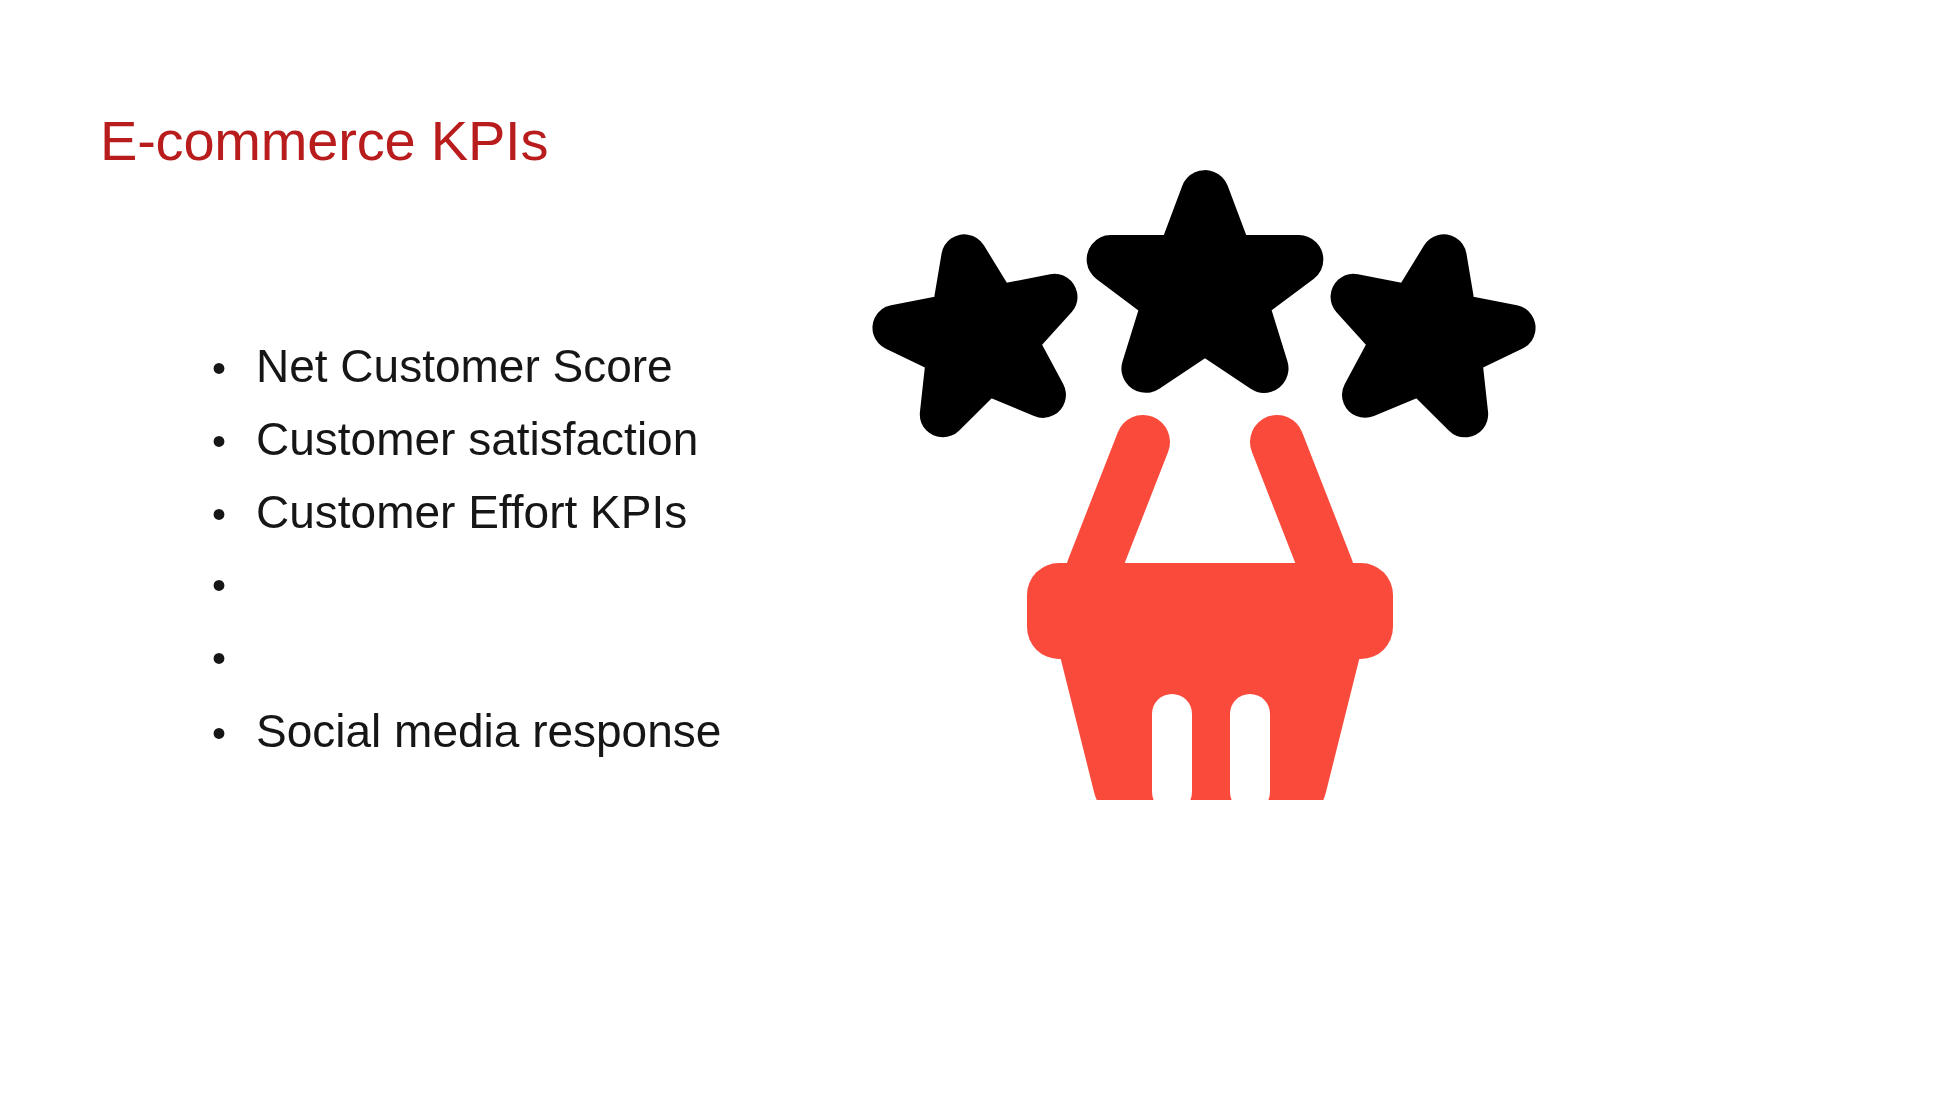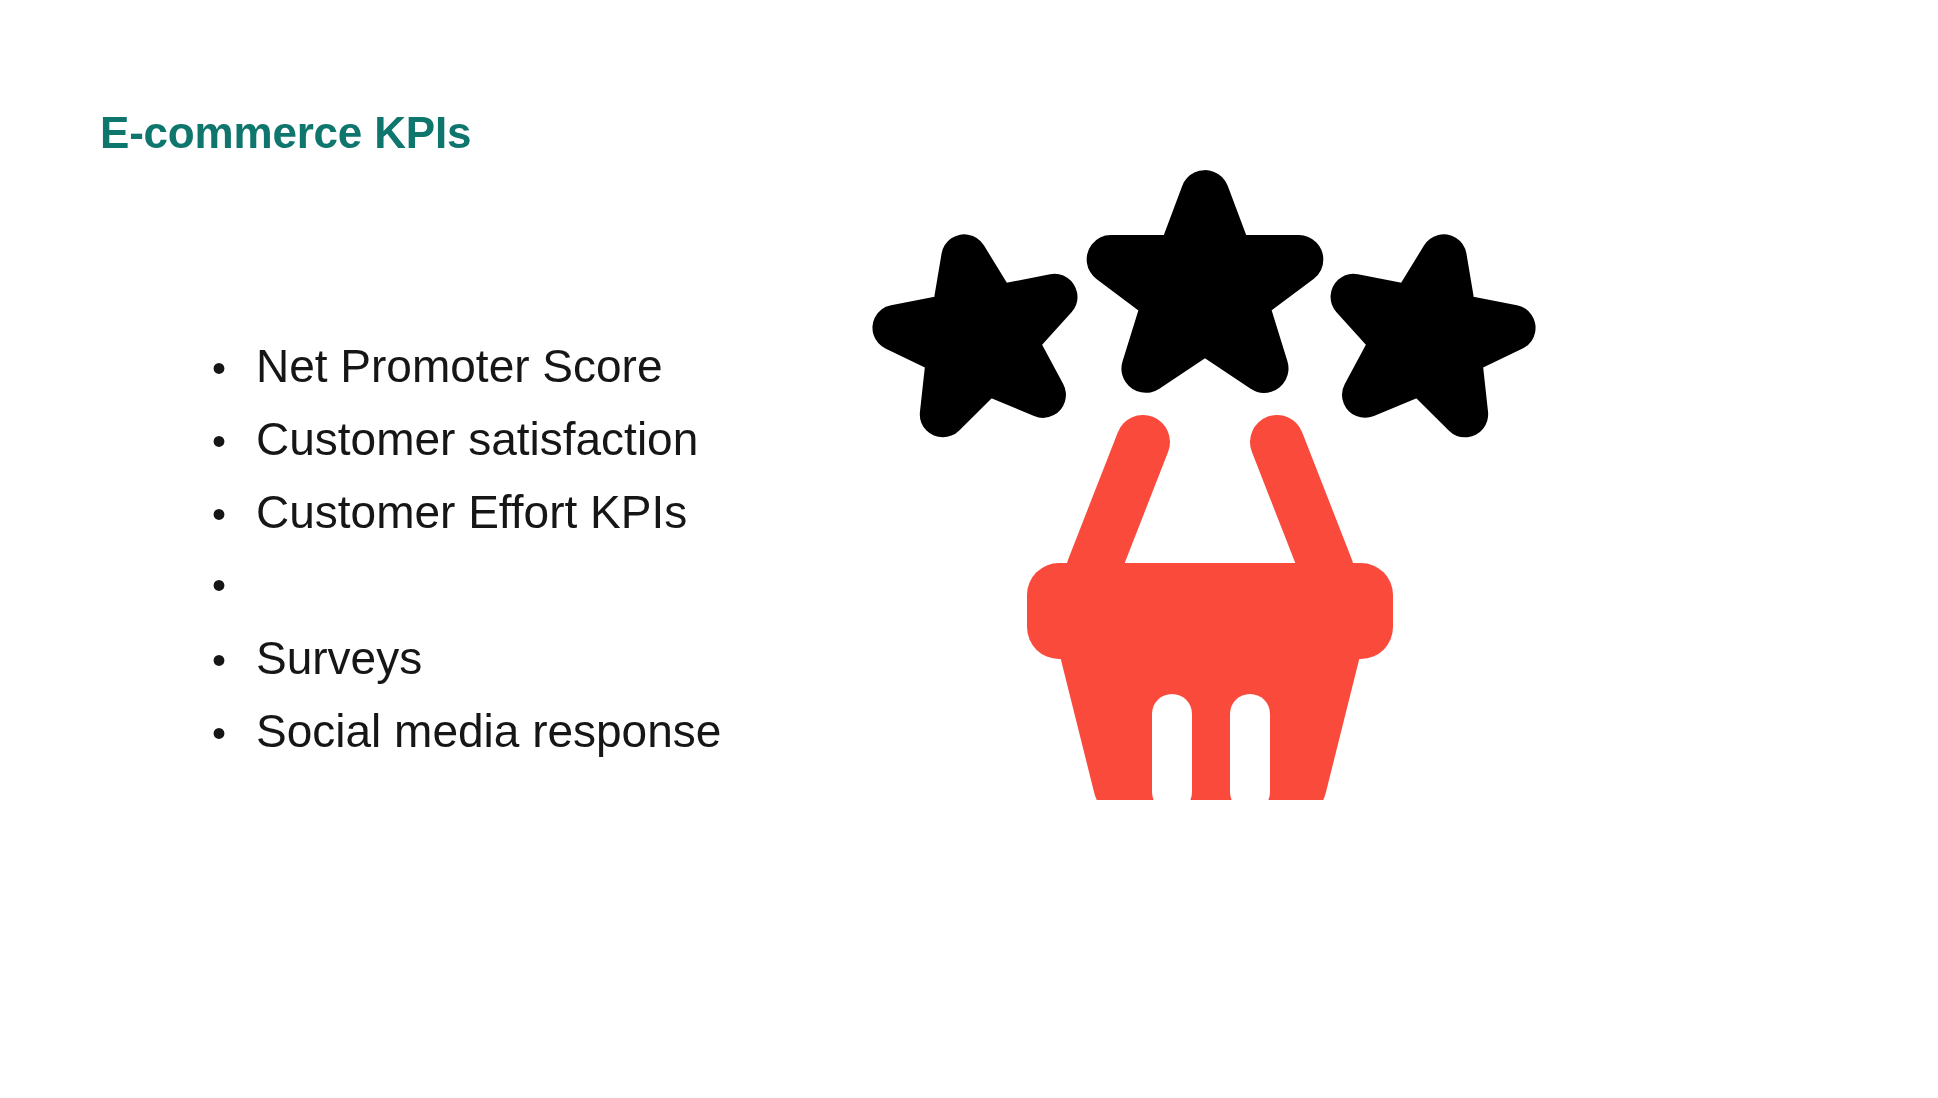--- a/index.html
+++ b/index.html
@@ -19,24 +19,24 @@
     position: absolute;
     inset: 0;
     background: #ffffff;
   }
 
   
   .slide-title {
     position: absolute;
     left: 100px;
     top: 108px;
-    font-size: 44px;
-    font-weight: bold;
+    font-size: 56px;
+    font-weight: normal;
     letter-spacing: -0.2px;
-    color: #0f766e;
+    color: #b91c1c;
     white-space: nowrap;
   }
 
   
   .kpi-list {
     position: absolute;
     left: 212px;
     top: 330px;
     margin: 0;
     padding: 0;
@@ -82,36 +82,35 @@
 </head>
 <body>
 
 <div class="slide">
 
   <div class="slide-title">E-commerce KPIs</div>
 
   <ul class="kpi-list">
     <li class="kpi-item">
       <span class="kpi-bullet">•</span>
-      <span class="kpi-text">Net Promoter Score</span>
+      <span class="kpi-text">Net Customer Score</span>
     </li>
     <li class="kpi-item">
       <span class="kpi-bullet">•</span>
       <span class="kpi-text">Customer satisfaction</span>
     </li>
     <li class="kpi-item">
       <span class="kpi-bullet">•</span>
       <span class="kpi-text">Customer Effort KPIs</span>
     </li>
     <li class="kpi-item">
       <span class="kpi-bullet">•</span>
     </li>
     <li class="kpi-item">
       <span class="kpi-bullet">•</span>
-      <span class="kpi-text">Surveys</span>
     </li>
     <li class="kpi-item">
       <span class="kpi-bullet">•</span>
       <span class="kpi-text">Social media response</span>
     </li>
   </ul>
 
   <div class="illustration">
     <svg viewBox="0 0 700 680" xmlns="http://www.w3.org/2000/svg">
 

